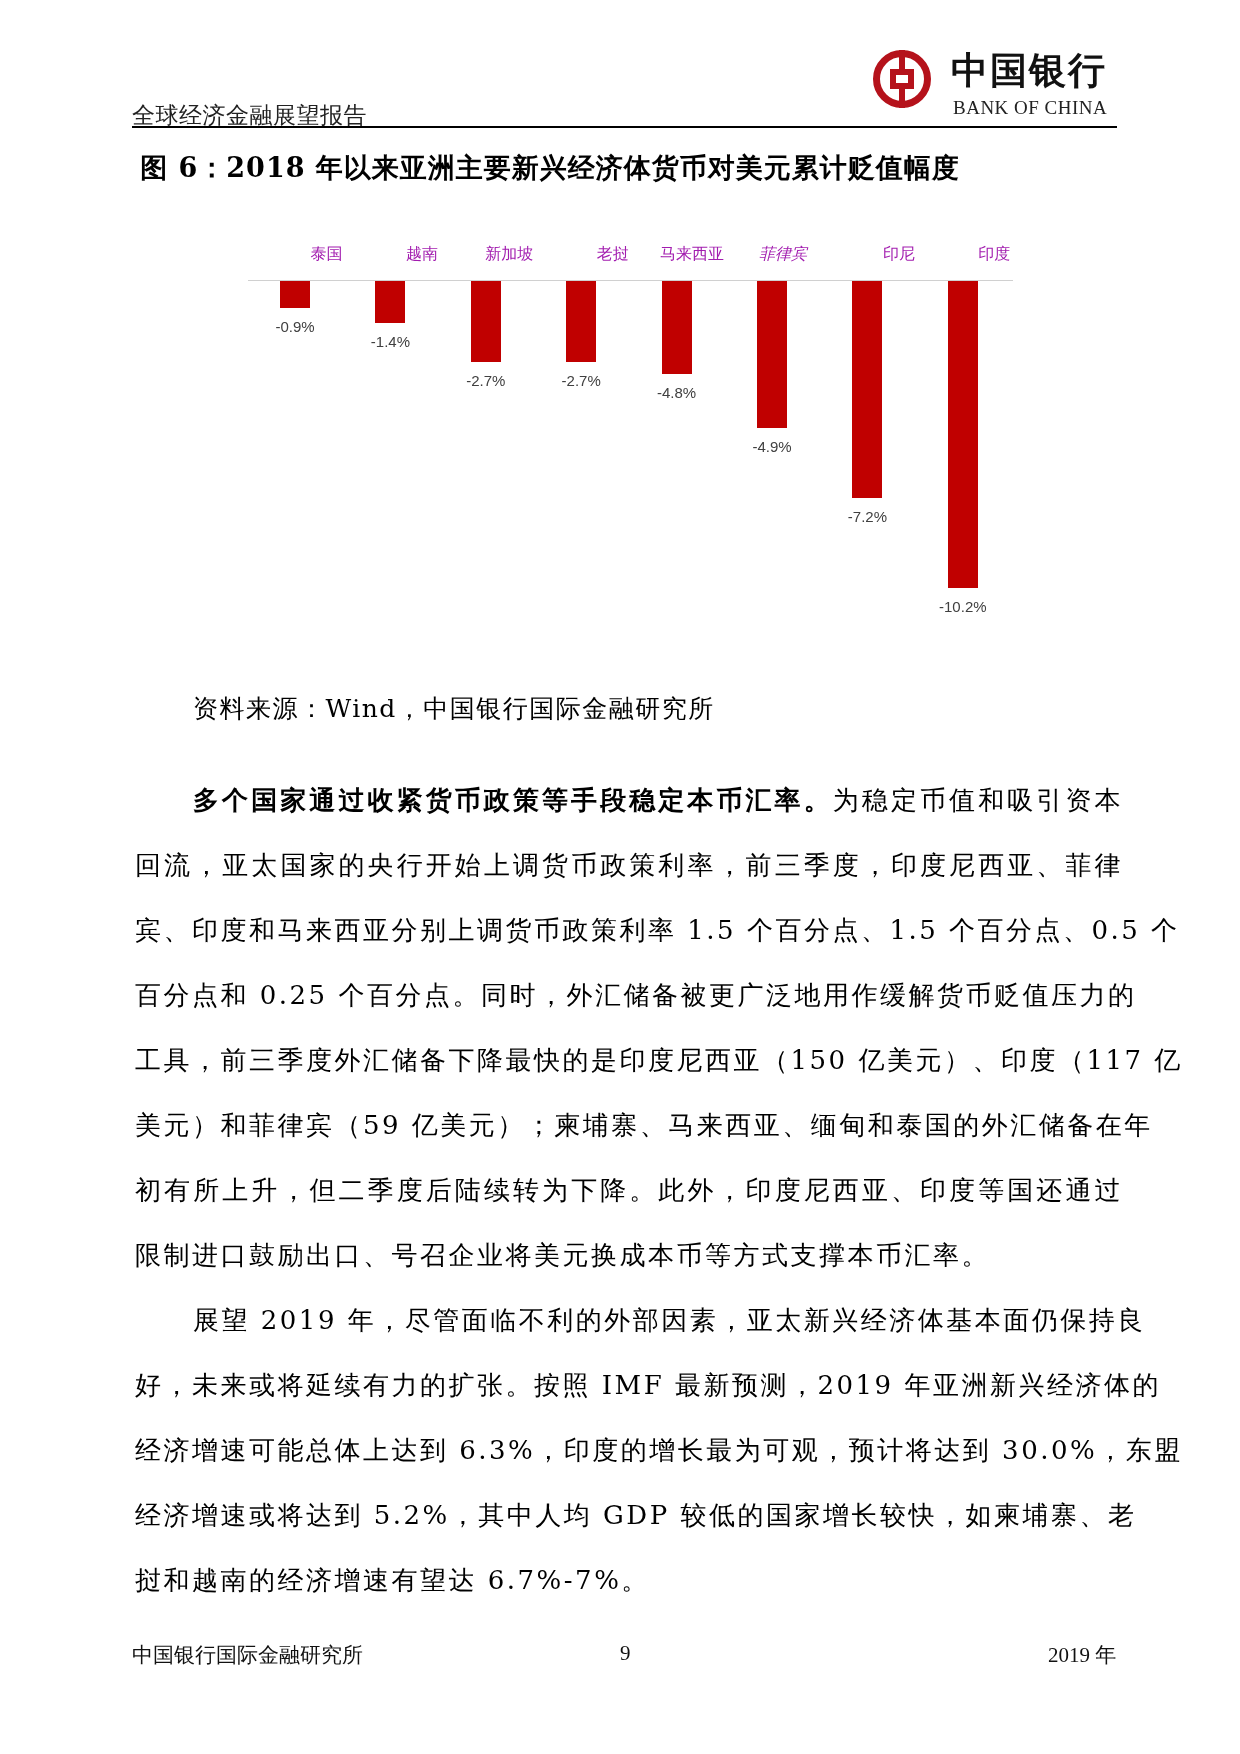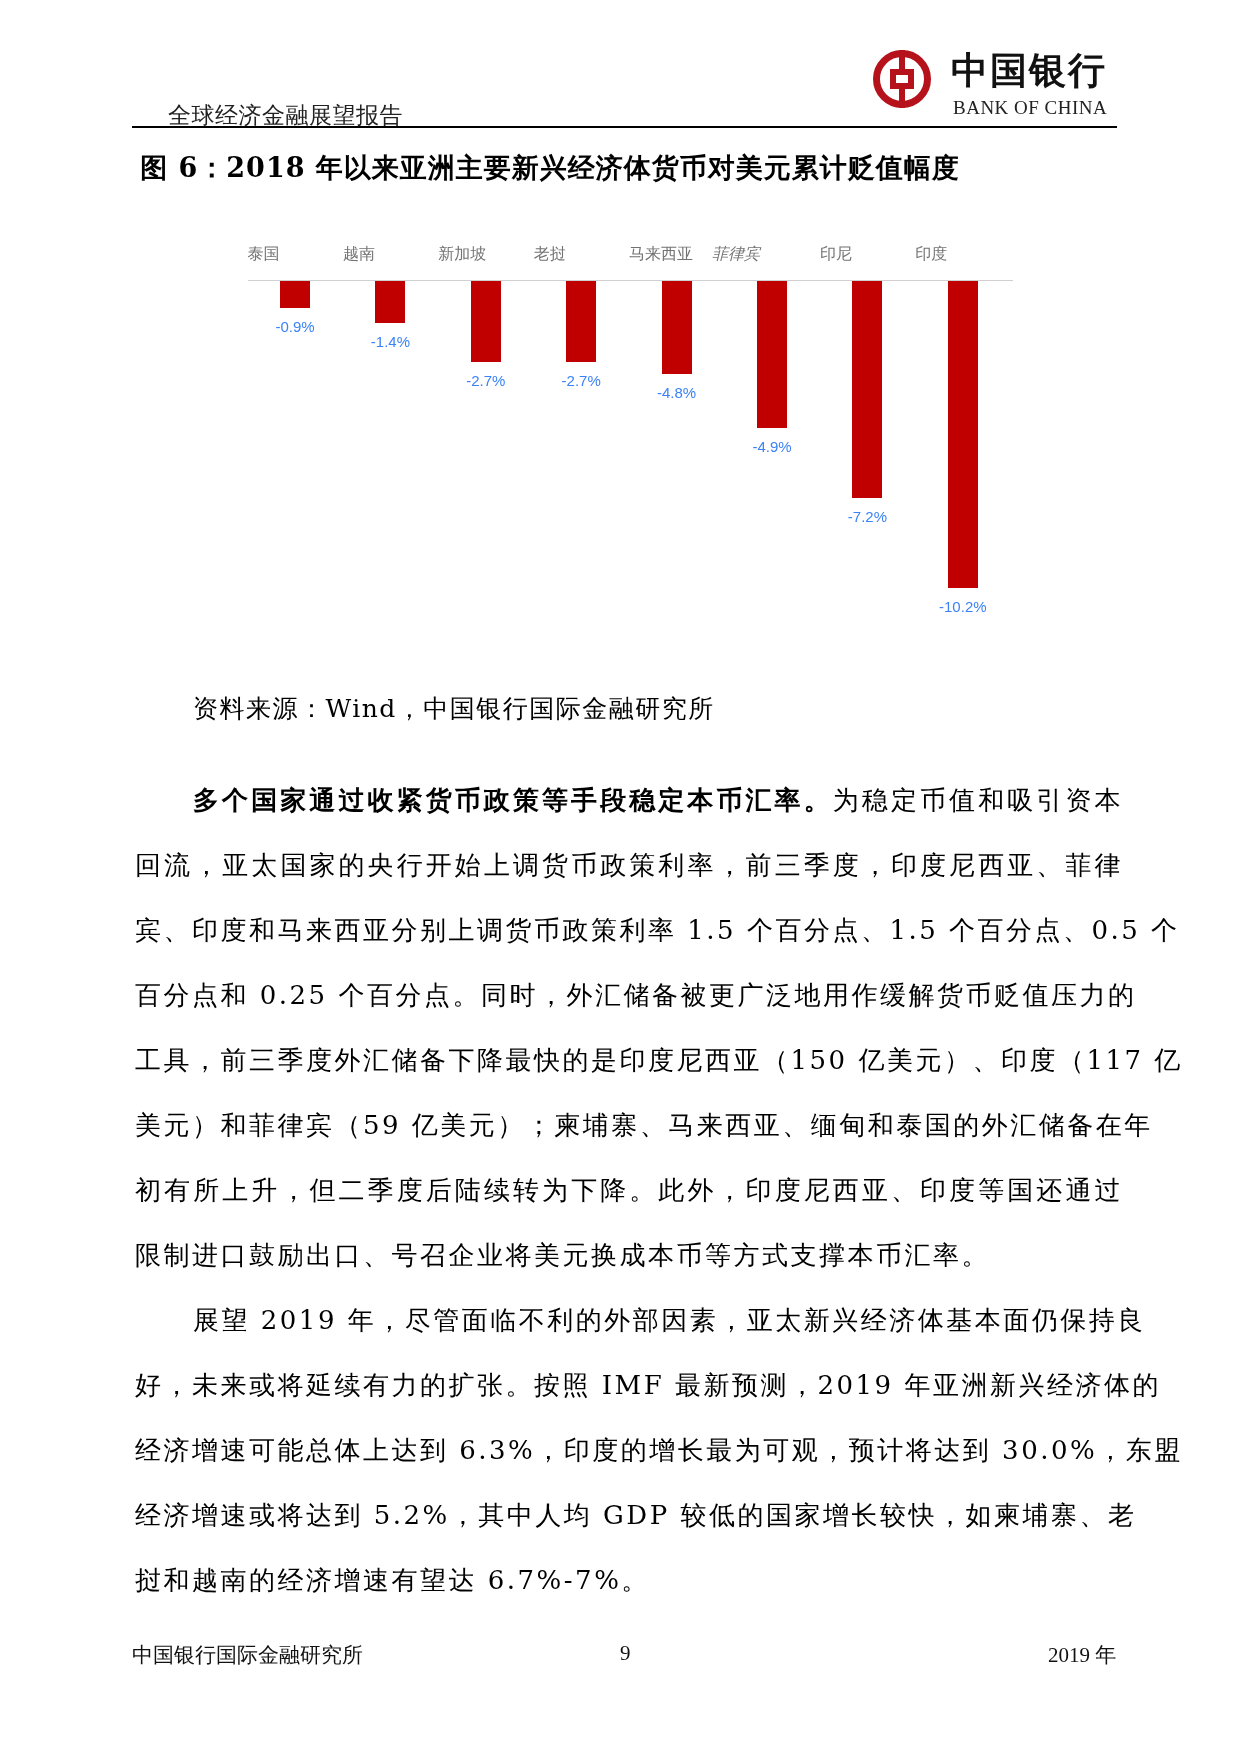--- a/index.html
+++ b/index.html
@@ -1,32 +1,32 @@
 <!DOCTYPE html>
 <html><head>
 <meta charset="utf-8">
 <style>
   html,body{margin:0;padding:0;background:#fff;}
   body{width:1240px;height:1754px;position:relative;overflow:hidden;
        font-family:"DejaVu Serif","Liberation Serif",serif;color:#000;}
   .abs{position:absolute;}
-  .hdr-title{left:132px;top:100px;font-size:23px;color:#222;font-family:"DejaVu Sans","Liberation Sans",sans-serif;font-weight:300;letter-spacing:0.5px;margin-left:36px;}
+  .hdr-title{left:132px;top:100px;font-size:23px;color:#222;font-family:"DejaVu Sans","Liberation Sans",sans-serif;font-weight:300;letter-spacing:0.5px;}
   .hdr-line{left:132px;top:126px;width:985px;height:2px;background:#000;}
   .logo{left:873px;top:50px;width:245px;height:72px;}
   .logo-circle{position:absolute;left:0;top:0;width:58px;height:58px;border-radius:50%;border:7px solid #b5121b;box-sizing:border-box;}
   .logo-sq{position:absolute;left:17px;top:19px;width:24px;height:20px;border:6px solid #b5121b;box-sizing:border-box;}
   .logo-bar{position:absolute;left:26px;width:6px;background:#b5121b;}
   .logo-cn{position:absolute;left:78px;top:-4px;font-size:37px;font-weight:bold;color:#111;font-family:"DejaVu Serif",serif;letter-spacing:2px;}
   .logo-en{position:absolute;left:80px;top:47px;font-size:19px;color:#222;font-family:"Liberation Serif",serif;letter-spacing:0.5px;}
   .fig-title{left:0;width:1100px;top:150px;text-align:center;font-size:27px;font-weight:bold;letter-spacing:1px;}
   .chart{left:248px;top:236px;width:765px;height:400px;}
   .axis{position:absolute;left:0;top:44px;width:765px;height:1px;background:#d0d0d0;}
-  .cat{position:absolute;top:8px;width:95px;text-align:left;font-size:16px;color:#737373;font-family:"DejaVu Sans",sans-serif;}
+  .cat{position:absolute;top:8px;width:95px;text-align:right;font-size:16px;color:#a21caf;font-family:"DejaVu Sans",sans-serif;}
   .bar{position:absolute;top:45px;width:30px;background:#c00000;}
-  .val{position:absolute;width:95px;text-align:center;font-size:15px;color:#3b82f6;font-family:"Liberation Sans",sans-serif;}
+  .val{position:absolute;width:95px;text-align:center;font-size:15px;color:#404040;font-family:"Liberation Sans",sans-serif;}
   .line{position:absolute;left:135px;width:988px;font-size:26px;line-height:36px;text-align:justify;text-align-last:justify;white-space:nowrap;letter-spacing:2.5px;}
   .line.last{text-align-last:left;}
   .indent{left:193px;width:930px;}
   .src{left:193px;top:692px;font-size:25px;letter-spacing:1.5px;}
   .bold{font-weight:bold;}
   .footer{top:1641px;font-size:21px;color:#111;font-family:"Liberation Serif",serif;}
 </style>
 </head>
 <body>
 

